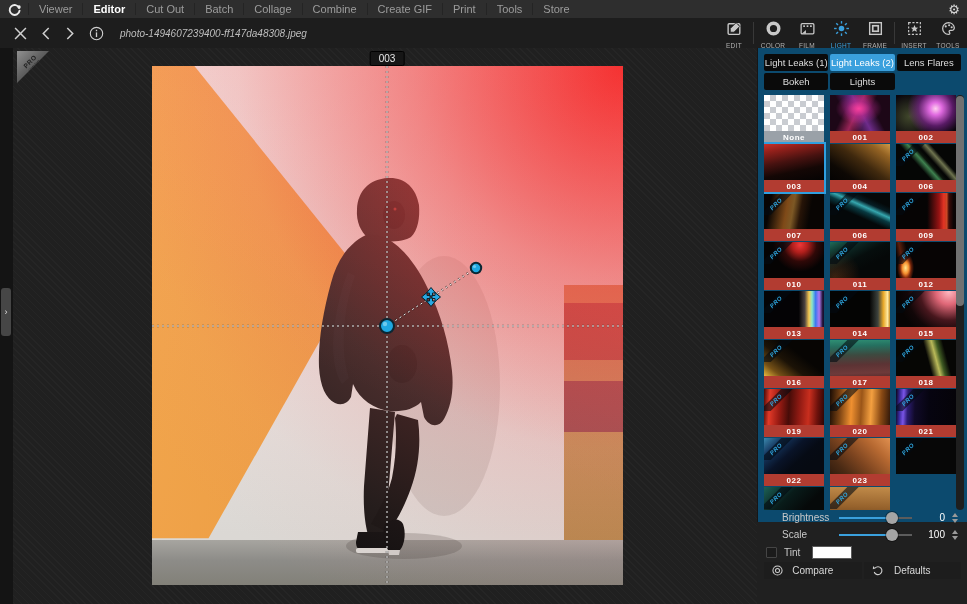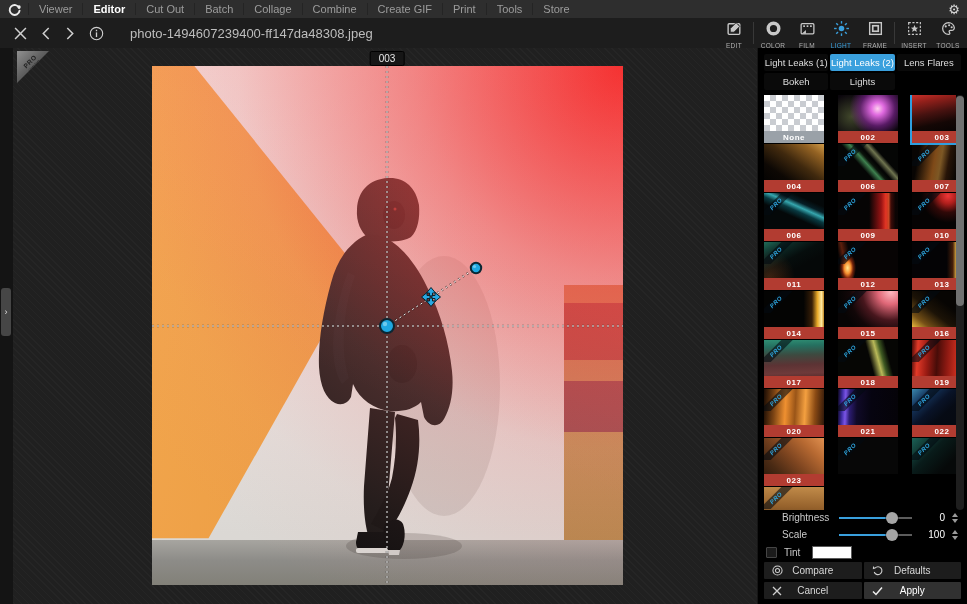--- a/index.html
+++ b/index.html
@@ -15,21 +15,21 @@
            display:flex;align-items:center;font-size:11px;color:#9c9c9c;z-index:40;}
   .logo{margin:0 6px 0 7px;display:flex;align-items:center;}
   .menu-item{padding:0 10px;height:18px;line-height:18px;border-left:1px solid #242424;cursor:default;white-space:nowrap;}
   .menu-item.active{color:#ffffff;font-weight:bold;}
   .gearbtn{position:absolute;right:7px;top:0;height:18px;display:flex;align-items:center;color:#d8d8d8;font-size:13px;}
 
   
   .filebar{position:absolute;top:18px;left:0;right:0;height:30px;background:#1d1d1d;
            display:flex;align-items:center;z-index:39;}
   .fb-icon{margin-left:14px;display:flex;align-items:center;color:#c9c9c9;}
-  .filename{margin-left:26px;font-size:13px;color:#bdbdbd;}
+  .filename{margin-left:16px;font-size:10px;color:#bdbdbd;font-style:italic;}
   .toolstrip{margin-left:auto;display:flex;align-items:center;margin-right:2px;}
   .tool{width:34px;display:flex;flex-direction:column;align-items:center;gap:1px;padding-top:2px;}
   .tool .tlabel{font-size:6.5px;color:#b0b0b0;letter-spacing:.3px;}
   .tool.active .tlabel{color:var(--accent);}
   .tool-divider{width:1px;height:22px;background:#383838;margin:0 2px;}
 
   
   .content{position:absolute;top:48px;left:0;right:0;bottom:0;display:flex;}
   .canvas-zone{position:relative;width:757px;height:556px;background:#202020;
     background-image:repeating-linear-gradient(45deg,rgba(255,255,255,.022) 0 1px,transparent 1px 5px);overflow:hidden;}
@@ -63,29 +63,29 @@
       #bd9256 49%,#b08347 100%);}
   .floor{position:absolute;left:0;right:0;top:91.3%;bottom:0;
     background:linear-gradient(180deg,#a7a5a0 0%,#8d8c88 45%,#828078 100%);}
   .person{position:absolute;inset:0;width:100%;height:100%;}
   .red-leak{background:
     radial-gradient(circle at 100% 0%,rgba(242,22,22,.92) 0%,rgba(240,60,60,.55) 30%,rgba(240,110,110,.22) 55%,rgba(242,140,140,.07) 72%,rgba(0,0,0,0) 86%);}
   .pink-wash{background:linear-gradient(205deg,rgba(255,90,90,.22) 0%,rgba(255,120,120,.10) 32%,rgba(0,0,0,0) 60%);}
   .gizmo{position:absolute;inset:0;width:100%;height:100%;z-index:8;}
 
   
-  .panel{position:relative;width:210px;height:556px;background:#000000;border-left:1px solid #161616;}
+  .panel{position:relative;width:210px;height:474px;background:#0c4a6e;border-left:1px solid #161616;}
   .tabs{position:absolute;top:6px;left:6px;right:6px;display:grid;
     grid-template-columns:repeat(3,1fr);gap:2px;}
   .tab{height:17px;background:#0a0a0a;color:#dedede;font-size:9.5px;display:flex;
     align-items:center;justify-content:center;border-radius:2px;white-space:nowrap;}
   .tab.active{background:var(--accent);color:#fff;}
 
   .thumbs{position:absolute;top:47px;left:6px;width:192px;height:415px;overflow:hidden;
-    display:grid;grid-template-columns:repeat(3,60px);grid-auto-rows:48px;gap:1px 14px;align-content:start;}
+    display:grid;grid-template-columns:repeat(3,60px);grid-auto-rows:48px;gap:1px 6px;align-content:start;}
   .cell{position:relative;width:60px;height:48px;}
   .cell .img{height:36px;background:#000;}
   .cell .lbl{height:12px;background:var(--label-red);color:#fff;font-size:8px;font-weight:bold;
     display:flex;align-items:center;justify-content:center;letter-spacing:.5px;}
   .cell.none .img{background-image:
       linear-gradient(45deg,#c9ccd1 25%,transparent 25%,transparent 75%,#c9ccd1 75%),
       linear-gradient(45deg,#c9ccd1 25%,#ffffff 25%,#ffffff 75%,#c9ccd1 75%);
     background-size:12px 12px;background-position:0 0,6px 6px;background-color:#fff;}
   .cell.none .lbl{background:#9aa1a8;}
   .cell.selected{outline:2px solid var(--sel);z-index:2;}
@@ -299,20 +299,24 @@
           <div class="tab">Bokeh</div>
           <div class="tab">Lights</div>
         </div>
 
       <div class="thumbs" id="thumbs">
           <div class="cell none">
             <div class="img"></div>
             <div class="lbl">None</div>
           </div>
           <div class="cell">
+            <div class="img" style="background: radial-gradient(55% 60% at 48% 38%, rgba(255, 64, 160, 0.9) 0%, rgba(180, 40, 140, 0.55) 35%, rgba(60, 10, 60, 0) 70%), linear-gradient(115deg, rgba(0, 0, 0, 0) 28%, rgba(255, 60, 140, 0.55) 45%, rgba(0, 0, 0, 0) 62%), linear-gradient(62deg, rgba(0, 0, 0, 0) 30%, rgba(190, 80, 255, 0.5) 52%, rgba(0, 0, 0, 0) 70%), rgb(29, 7, 23);"></div>
+            <div class="lbl">001</div>
+          </div>
+          <div class="cell">
             <div class="img" style="background: radial-gradient(circle at 66% 38%, rgb(255, 208, 239) 0%, rgb(224, 106, 224) 14%, rgba(140, 40, 160, 0.6) 38%, rgba(20, 5, 25, 0) 62%), radial-gradient(circle at 22% 60%, rgba(130, 150, 80, 0.45) 0%, rgba(0, 0, 0, 0) 45%), rgb(10, 6, 12);"></div>
             <div class="lbl">002</div>
           </div>
           <div class="cell selected">
             <div class="img" style="background: linear-gradient(168deg, rgb(201, 48, 42) 0%, rgb(147, 32, 27) 18%, rgb(71, 18, 16) 45%, rgb(20, 7, 5) 70%, rgb(5, 3, 3) 100%);"></div>
             <div class="lbl">003</div>
           </div>
           <div class="cell">
             <div class="img" style="background: linear-gradient(215deg, rgb(207, 154, 72) 0%, rgb(147, 98, 35) 18%, rgb(64, 41, 14) 48%, rgb(13, 8, 4) 78%, rgb(5, 3, 2) 100%);"></div>
             <div class="lbl">004</div>
@@ -512,33 +516,15 @@
         <div class="pbtn">
           <span class="bicon">
             <svg width="12" height="11" viewBox="0 0 13 12">
                 <path d="M3.2 3.4 A4.3 4.3 0 1 1 2.4 7.6" fill="none" stroke="#cfcfcf" stroke-width="1.2"></path>
                 <path d="M1.2 1.2 L3.6 3.8 L0.8 4.6 Z" fill="#cfcfcf"></path>
               </svg>
           </span>
           <span>Defaults</span>
         </div>
       </div>
-      <div class="btnrow row2">
-        <div class="pbtn">
-          <span class="bicon">
-            <svg width="10" height="10" viewBox="0 0 10 10">
-                <path d="M1 1 L9 9 M9 1 L1 9" stroke="#cfcfcf" stroke-width="1.3"></path>
-              </svg>
-          </span>
-          <span>Cancel</span>
-        </div>
-        <div class="pbtn apply">
-          <span class="bicon">
-            <svg width="11" height="10" viewBox="0 0 11 10">
-                <path d="M1 5.5 L4 8.5 L10 1.5" fill="none" stroke="#efefef" stroke-width="1.5"></path>
-              </svg>
-          </span>
-          <span>Apply</span>
-        </div>
-      </div>
     </div>
   </div>
 </div>
 
 </body></html>

